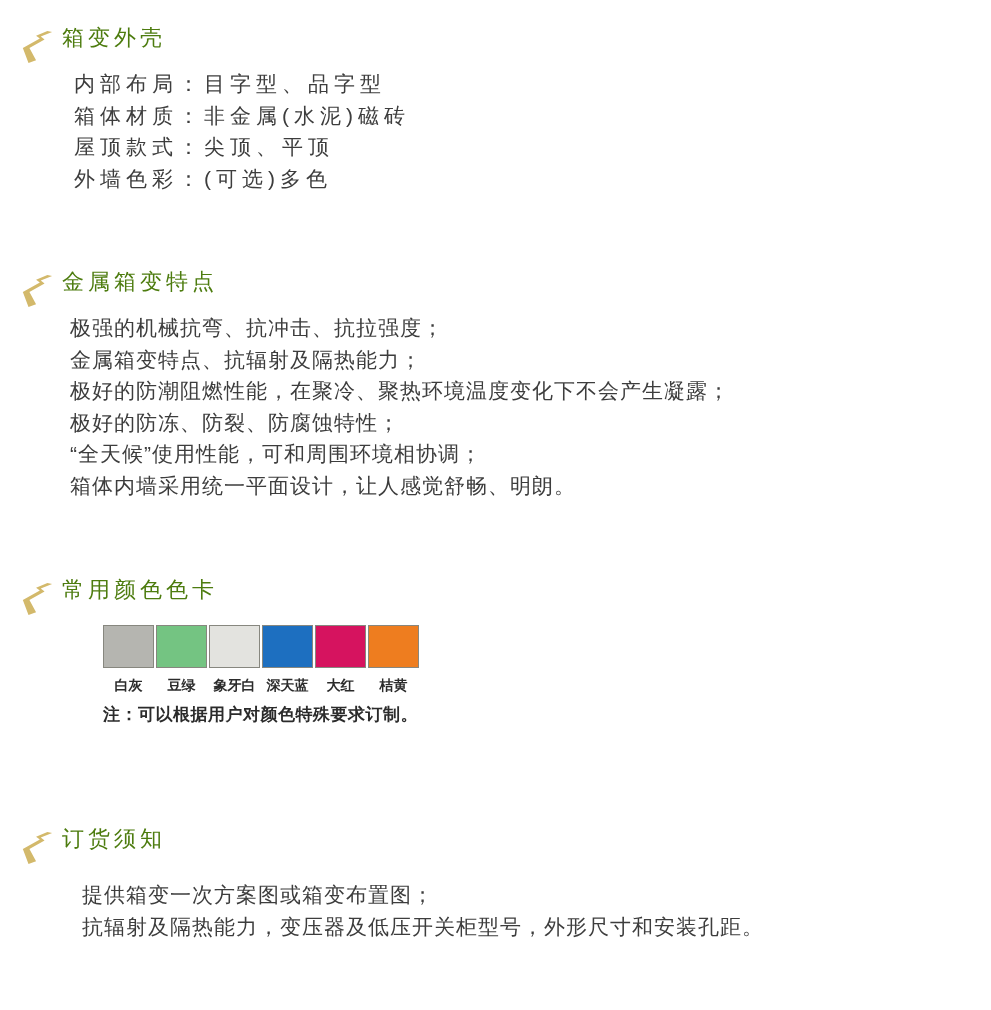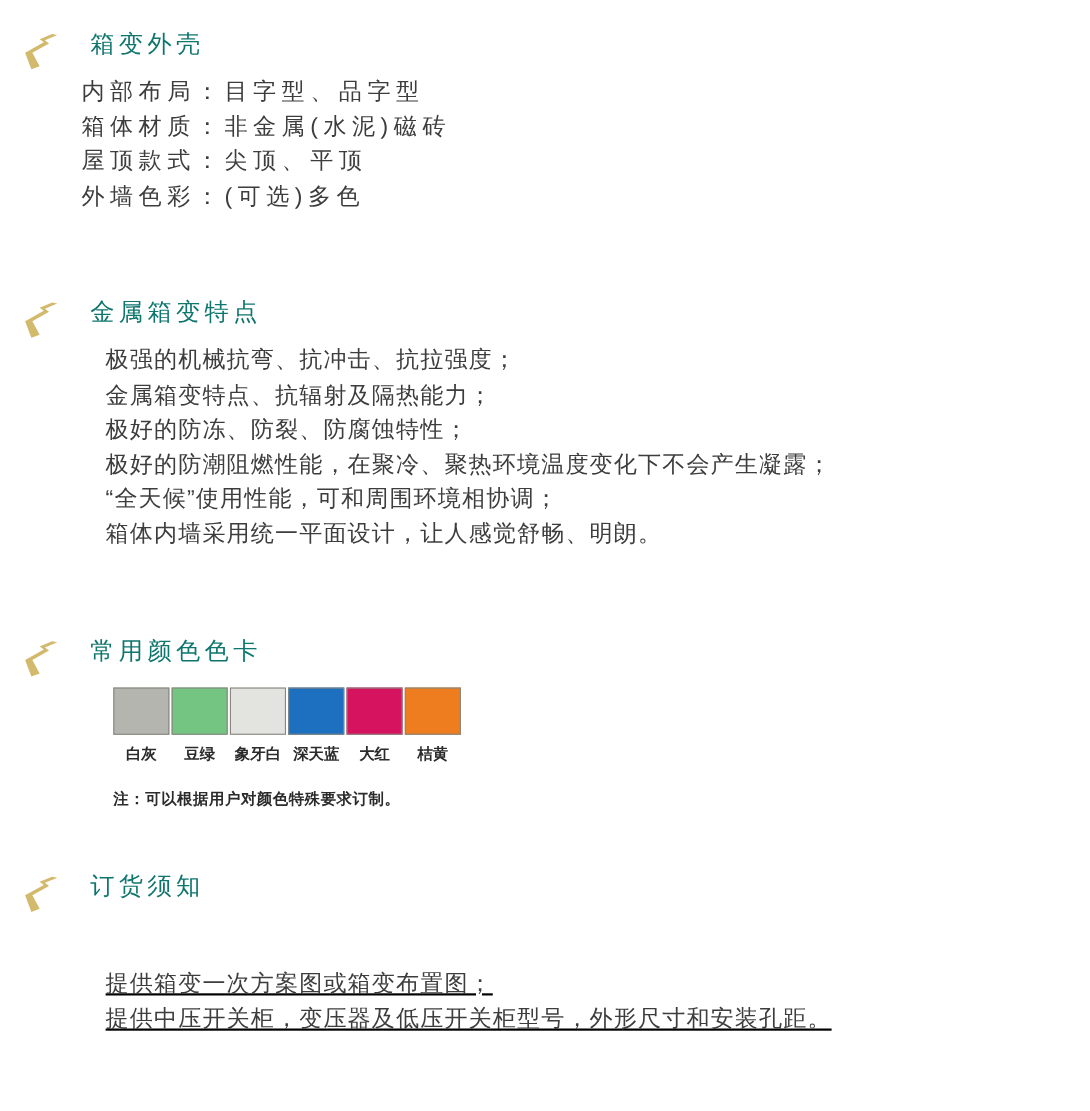--- a/index.html
+++ b/index.html
@@ -21,66 +21,66 @@
   .marker {
     display: inline-block;
     width: 34px;
     height: 34px;
     margin-top: 8px;
     color: #d3b96b;
     flex: 0 0 auto;
   }
   .marker svg { display: block; }
   .section-title {
-    font-family: Liberation Sans, sans-serif;
+    font-family: Liberation Mono, monospace;
     font-size: 22px;
     font-weight: 400;
-    color: #0f766e;
+    color: #4d7c0f;
     letter-spacing: 4px;
     line-height: 36px;
-    margin-left: 28px;
+    margin-left: 8px;
     white-space: nowrap;
   }
   .body-block { position: absolute; }
   .body-block p {
     font-size: 21px;
     color: #3d3d3d;
     line-height: 31.5px;
     white-space: nowrap;
   }
   .ls-wide p { letter-spacing: 5px; }
-  .ls-normal p { letter-spacing: 1px; margin-left: 26px; }
+  .ls-normal p { letter-spacing: 1px; }
 
   #sec1-head { top: 22px; }
   #sec1-body { top: 68px; left: 74px; }
   #sec2-head { top: 266px; }
   #sec2-body { top: 312px; left: 70px; }
   #sec3-head { top: 574px; }
-  #sec4-head { top: 788px; }
-  #sec4-body { top: 879px; left: 70px; text-decoration: underline; }
+  #sec4-head { top: 823px; }
+  #sec4-body { top: 879px; left: 82px; }
 
   .color-card { position: absolute; top: 625px; left: 103px; }
   .swatch-row { display: flex; gap: 2px; }
   .swatch {
     width: 51px;
     height: 43px;
     border: 1px solid #87877f;
   }
   .label-row { display: flex; gap: 2px; margin-top: 9px; }
   .swatch-label {
     width: 51px;
     text-align: center;
     font-size: 14px;
     font-weight: 700;
     color: #2b2b2b;
     white-space: nowrap;
   }
   .card-note {
-    margin-top: 23px;
-    font-size: 14px;
+    margin-top: 8px;
+    font-size: 17px;
     font-weight: 700;
     color: #2b2b2b;
     letter-spacing: 0.5px;
     white-space: nowrap;
   }
 </style>
 </head>
 <body>
 
 <div class="page">
@@ -104,22 +104,22 @@
     <span class="marker">
       <svg viewBox="0 0 36 36" width="34" height="34" aria-hidden="true">
         <path d="M34 2 L22 7 L26 10 L10 19 L17 32 L9 35 L3 19 L21 9 L17 6 L29 1 Z" fill="currentColor"></path>
       </svg>
     </span>
     <h2 class="section-title">金属箱变特点</h2>
   </div>
   <div class="body-block ls-normal" id="sec2-body">
     <p>极强的机械抗弯、抗冲击、抗拉强度；</p>
     <p>金属箱变特点、抗辐射及隔热能力；</p>
+    <p>极好的防潮阻燃性能，在聚冷、聚热环境温度变化下不会产生凝露；</p>
     <p>极好的防冻、防裂、防腐蚀特性；</p>
-    <p>极好的防潮阻燃性能，在聚冷、聚热环境温度变化下不会产生凝露；</p>
     <p>“全天候”使用性能，可和周围环境相协调；</p>
     <p>箱体内墙采用统一平面设计，让人感觉舒畅、明朗。</p>
   </div>
 
   <div class="section-head" id="sec3-head">
     <span class="marker">
       <svg viewBox="0 0 36 36" width="34" height="34" aria-hidden="true">
         <path d="M34 2 L22 7 L26 10 L10 19 L17 32 L9 35 L3 19 L21 9 L17 6 L29 1 Z" fill="currentColor"></path>
       </svg>
     </span>
@@ -148,16 +148,16 @@
   <div class="section-head" id="sec4-head">
     <span class="marker">
       <svg viewBox="0 0 36 36" width="34" height="34" aria-hidden="true">
         <path d="M34 2 L22 7 L26 10 L10 19 L17 32 L9 35 L3 19 L21 9 L17 6 L29 1 Z" fill="currentColor"></path>
       </svg>
     </span>
     <h2 class="section-title">订货须知</h2>
   </div>
   <div class="body-block ls-normal" id="sec4-body">
     <p>提供箱变一次方案图或箱变布置图；</p>
-    <p>提供中压开关柜，变压器及低压开关柜型号，外形尺寸和安装孔距。</p>
+    <p>抗辐射及隔热能力，变压器及低压开关柜型号，外形尺寸和安装孔距。</p>
   </div>
 
 </div>
 
 </body></html>

